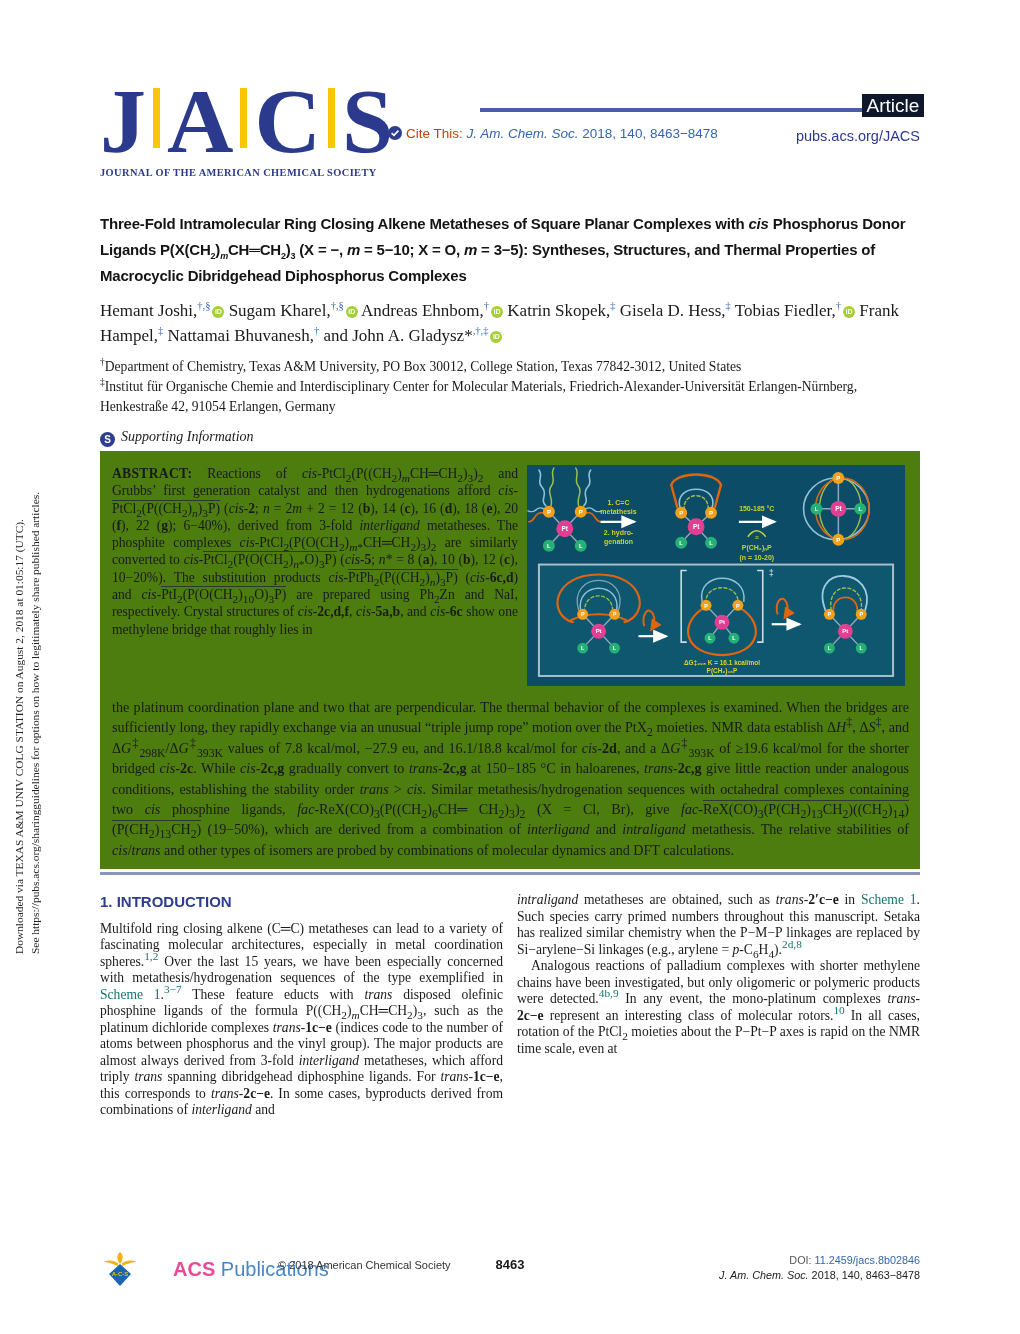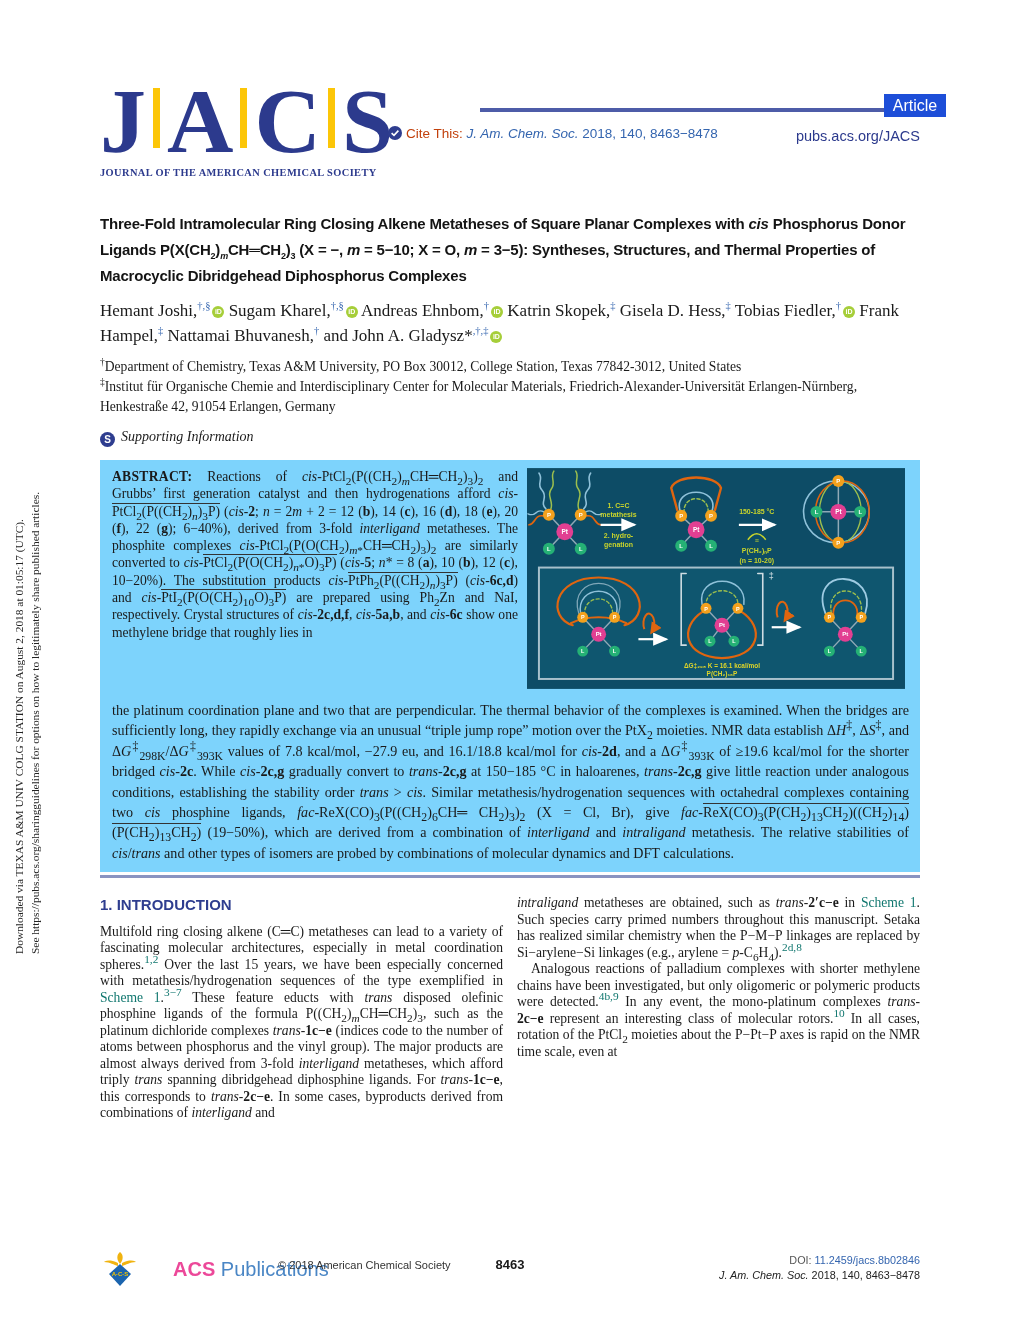--- a/index.html
+++ b/index.html
@@ -9,22 +9,22 @@
        transform-origin:0 0;width:572px;font-size:11.4px;line-height:15.5px;color:#222;}
   .content{position:absolute;left:100px;top:84px;width:820px;}
   
   .header{position:relative;height:114px;}
   .jacs-letters{display:flex;align-items:flex-start;height:78px;}
   .jacs-letters .ltr{font-family:"Liberation Serif",serif;font-weight:bold;
        font-size:92px;line-height:0.82;color:#2c3a8d;}
   .jacs-letters .bar{width:7px;height:60px;background:#fcc608;margin:4px 7px 0 7px;}
   .logo-sub{font-size:10.4px;font-weight:bold;color:#2c3a8d;letter-spacing:0.4px;margin-top:5px;}
   .header-rule{position:absolute;left:380px;top:24px;width:442px;height:4px;background:#4d5ca8;}
-  .article-badge{position:absolute;left:784px;top:10px;width:62px;height:23px;background:#1d4ed8;
-       color:#fff;font-family:"Liberation Sans",sans-serif;font-size:16px;text-align:center;line-height:23px;}
+  .article-badge{position:absolute;left:762px;top:10px;width:62px;height:23px;background:#0f172a;
+       color:#fff;font-family:"Liberation Sans",sans-serif;font-size:19px;text-align:center;line-height:23px;}
   .cite{position:absolute;left:288px;top:42px;font-family:"Liberation Sans",sans-serif;font-size:13.5px;}
   .cite .ck{display:inline-block;vertical-align:-2px;margin-right:4px;}
   .cite b{font-weight:normal;color:#c2410c;}
   .cite .ref{color:#3465af;}
   .site{position:absolute;right:0;top:44px;font-family:"Liberation Sans",sans-serif;
        font-size:14.5px;color:#2c3a8d;}
   
   .title{margin-top:13px;font-family:"Liberation Sans",sans-serif;font-weight:bold;
        font-size:15px;line-height:26px;letter-spacing:-0.2px;color:#141414;}
   .title sub{font-size:60%;}
@@ -34,21 +34,21 @@
        color:#fff;font-family:"Liberation Sans",sans-serif;font-size:7px;font-weight:bold;
        text-align:center;line-height:12px;vertical-align:2px;margin-left:2px;}
   .affils{margin-top:9px;font-size:13.6px;line-height:20px;}
   .affils sup{font-size:9.5px;}
   .supporting{margin-top:12px;font-size:14px;}
   .s-icon{display:inline-block;width:15px;height:15px;border-radius:50%;background:#2e3d8f;color:#fff;
        font-family:"Liberation Sans",sans-serif;font-size:10px;font-weight:bold;text-align:center;
        line-height:15px;margin-right:6px;vertical-align:-2px;}
   .supporting .lbl{font-style:italic;}
   
-  .abstract{margin-top:13px;background:#7dd3fc;padding:8px 11px 9px 12px;}
+  .abstract{margin-top:4px;background:#4d7c0f;padding:14px 11px 9px 12px;}
   .ab-row{display:flex;gap:9px;}
   .ab-text{width:406px;font-size:13.6px;line-height:17.3px;text-align:justify;}
   .ab-label{font-weight:bold;letter-spacing:0.3px;}
   .ob{border-top:1.2px solid #333;padding-top:0;}
   .ab-fig{flex:1;}
   .ab-full{margin-top:7px;font-size:14.1px;line-height:20.4px;text-align:justify;}
   .ab-rule{height:3px;background:#8a94c1;margin-top:3px;}
   
   .cols{display:flex;gap:14px;margin-top:17px;}
   .col{width:403px;font-size:13.6px;line-height:16.5px;text-align:justify;}

